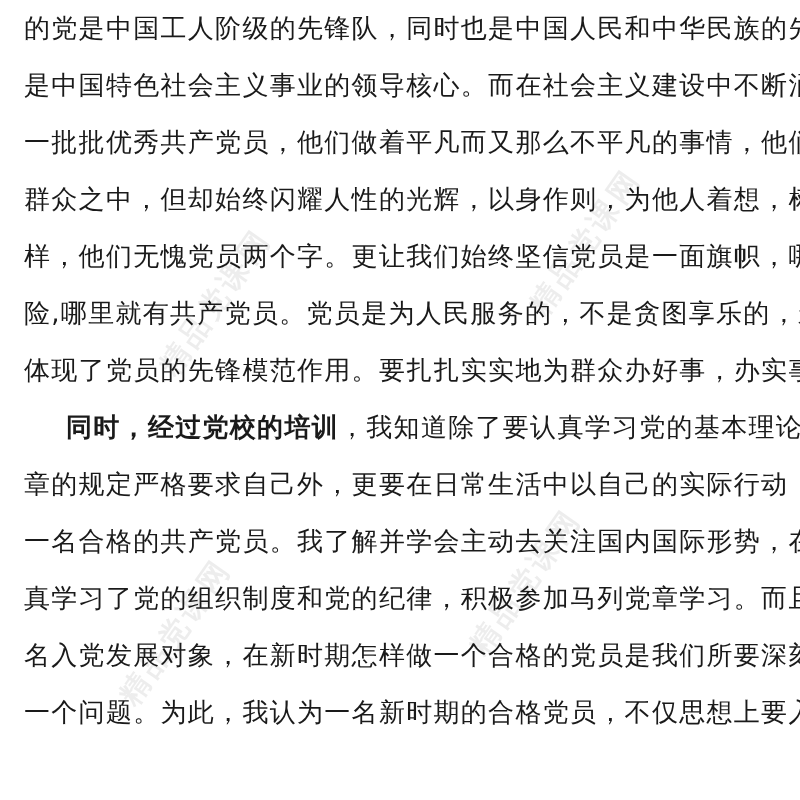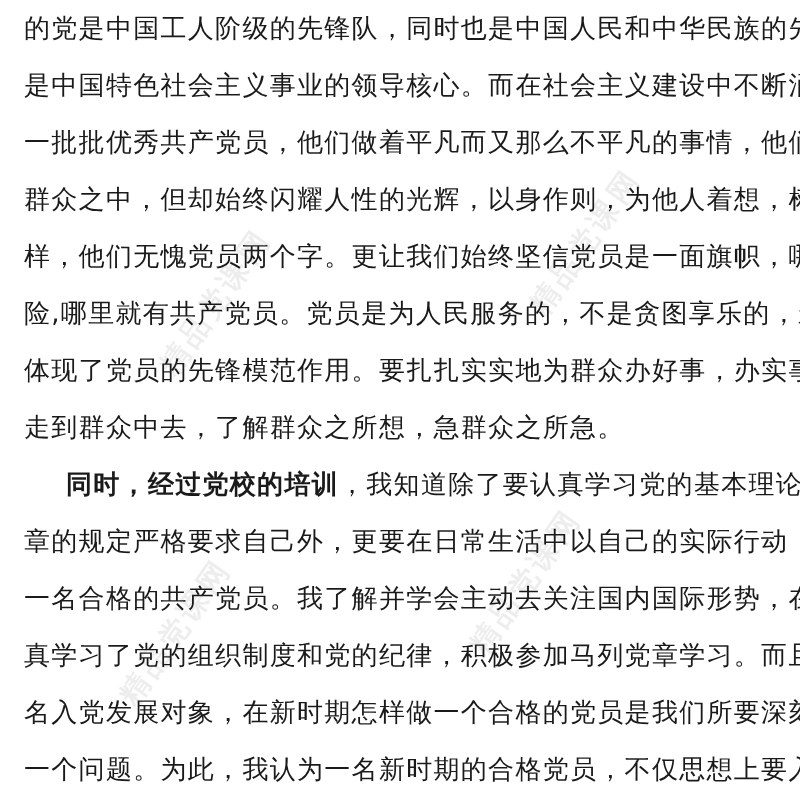--- a/index.html
+++ b/index.html
@@ -62,21 +62,20 @@
 
 <div class="page">
   <div class="para">
     <span class="line">的党是中国工人阶级的先锋队，同时也是中国人民和中华民族的先锋队，</span>
     <span class="line">是中国特色社会主义事业的领导核心。而在社会主义建设中不断涌现出的</span>
     <span class="line">一批批优秀共产党员，他们做着平凡而又那么不平凡的事情，他们在普通</span>
     <span class="line">群众之中，但却始终闪耀人性的光辉，以身作则，为他人着想，树立好榜</span>
     <span class="line">样，他们无愧党员两个字。更让我们始终坚信党员是一面旗帜，哪里有艰</span>
     <span class="line">险,哪里就有共产党员。党员是为人民服务的，不是贪图享乐的，永远充分</span>
     <span class="line">体现了党员的先锋模范作用。要扎扎实实地为群众办好事，办实事，能常</span>
-    <span class="line" style="text-align-last:left;">走到群众中去，了解群众之所想，急群众之所急。</span>
   </div>
   <div class="para">
     <span class="line" style="padding-left:42px;"><span class="bold">同时，经过党校的培训</span><span>，我知道除了要认真学习党的基本理论，按照党</span></span>
     <span class="line">章的规定严格要求自己外，更要在日常生活中以自己的实际行动，争取做</span>
     <span class="line">一名合格的共产党员。我了解并学会主动去关注国内国际形势，在平时认</span>
     <span class="line">真学习了党的组织制度和党的纪律，积极参加马列党章学习。而且作为一</span>
     <span class="line">名入党发展对象，在新时期怎样做一个合格的党员是我们所要深刻考虑的</span>
     <span class="line">一个问题。为此，我认为一名新时期的合格党员，不仅思想上要入党，行</span>
   </div>
 </div>

